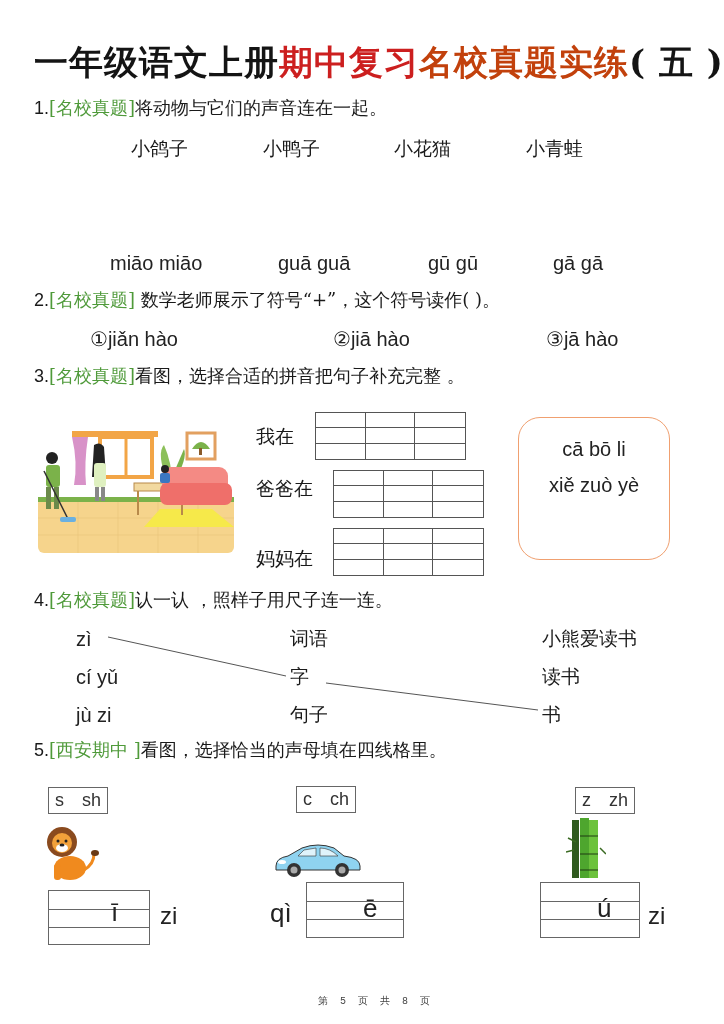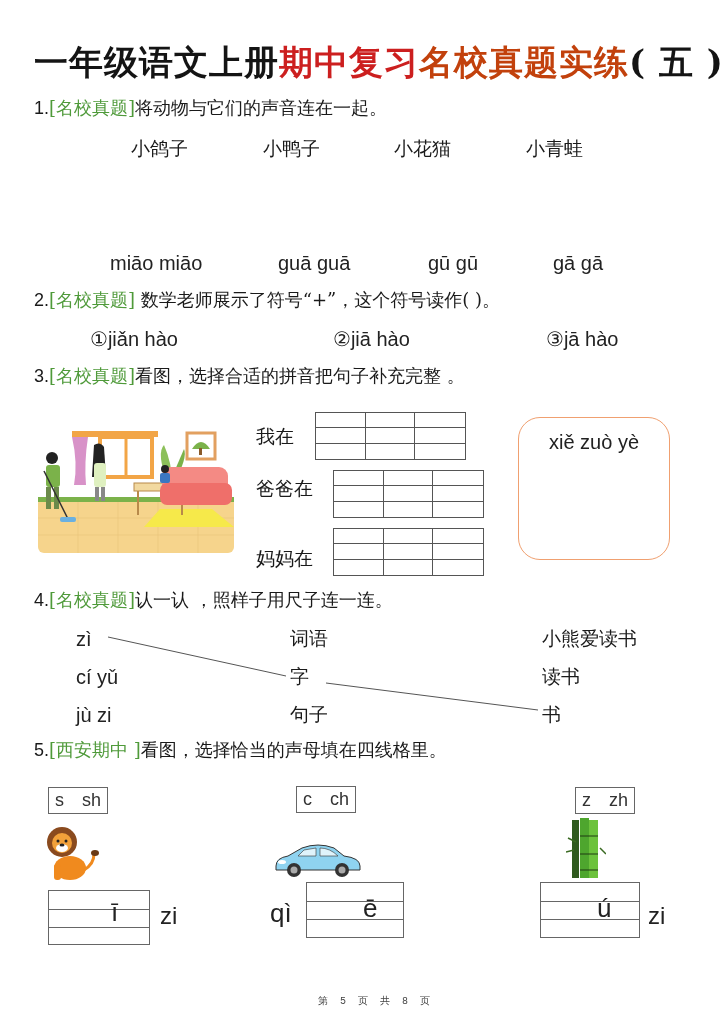--- a/index.html
+++ b/index.html
@@ -132,20 +132,21 @@
     <div></div>
     <div></div>
     <div></div>
     <div></div>
     <div></div>
     <div></div>
     <div></div>
   </div>
 
 <div class="abs choicebox" style="left:518px; top:417px; width:150px; height:141px;">
+  <div class="line" style="margin-top:20px;">cā  bō  li</div>
   <div class="line" style="margin-top:13px;text-align:center;">xiě  zuò yè</div>
 </div>
 
 <div class="abs q" style="left:34px; top:590px;">
   <span class="num">4.</span><span class="tag">[名校真题]</span><span>认一认 ，照样子用尺子连一连。</span>
 </div>
 <div class="abs py" style="left:76px; top:628px;">zì</div>
 <div class="abs py" style="left:76px; top:666px;">cí yǔ</div>
 <div class="abs py" style="left:76px; top:704px;">jù zi</div>
 

